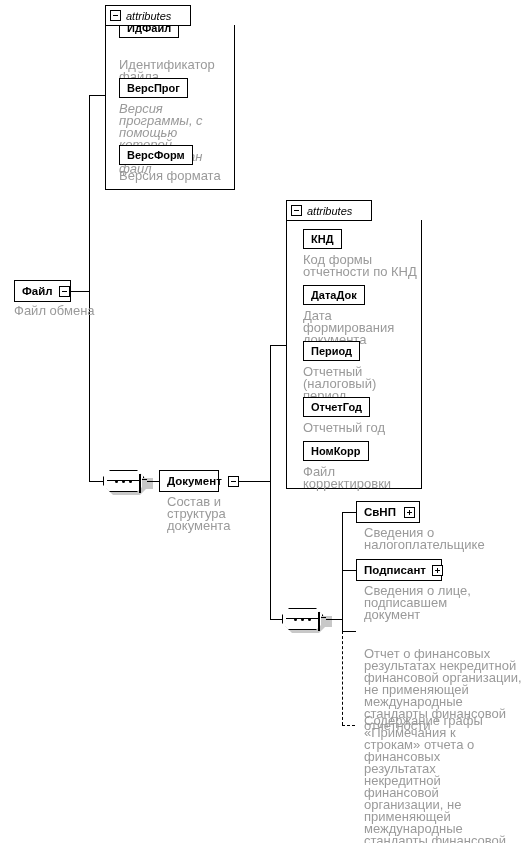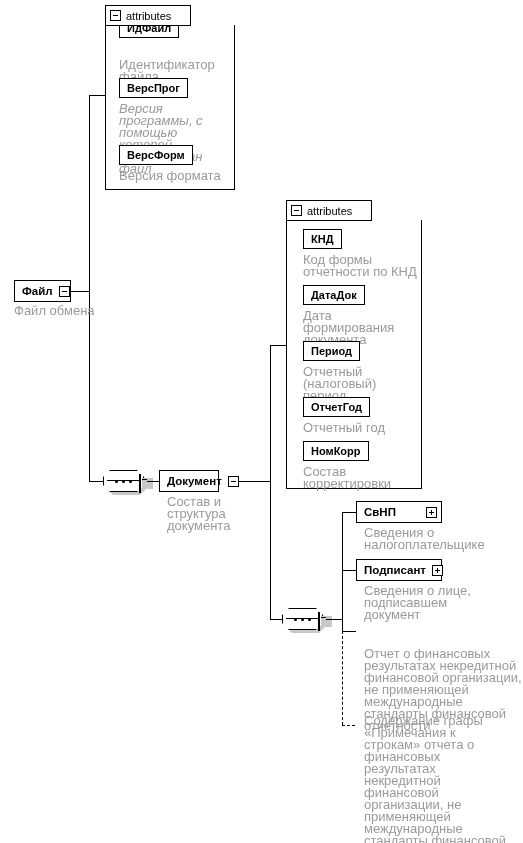--- a/index.html
+++ b/index.html
@@ -67,21 +67,21 @@
   
   .attrpanel{position:absolute;}
   .attrbody{
     position:absolute;left:0;box-sizing:border-box;
     border:1px solid #000;border-top:none;background:#fff;
   }
   .attrtab{
     position:absolute;left:0;top:0;box-sizing:border-box;
     height:21px;border:1px solid #000;background:#fff;
     display:flex;align-items:center;padding:0 7px 0 4px;
-    font-size:11px;color:#000;z-index:3;
+    font-size:11px;font-style:italic;color:#000;z-index:3;
   }
   .attrtab .tgl{margin-left:0;margin-right:5px;}
   .attrmask{position:absolute;height:1px;background:#fff;z-index:2;}
 
   
   .attr{
     position:absolute;box-sizing:border-box;background:#fff;
     border:1px solid #000;height:20px;line-height:18px;
     font-size:11px;font-weight:bold;color:#000;
     padding:0 7px;white-space:nowrap;display:flex;align-items:center;
@@ -213,21 +213,21 @@
     <div class="desc" style="left:17px;top:166px;width:116px;">Отчетный (налоговый) период</div>
 
     <div class="attr" style="left:17px;top:197px;">
       <span>ОтчетГод</span>
     </div>
     <div class="desc" style="left:17px;top:222px;width:116px;">Отчетный год</div>
 
     <div class="attr" style="left:17px;top:241px;">
       <span>НомКорр</span>
     </div>
-    <div class="desc" style="left:17px;top:266px;width:120px;">Состав корректировки</div>
+    <div class="desc" style="left:17px;top:266px;width:120px;">Файл корректировки</div>
   </div>
 
   <div class="seq" style="left:282px;top:608px;">
     <div class="octsh"></div>
     <div class="oct"></div>
     <div class="bar"></div>
     <div class="dots">
         <i></i>
         <i></i>
         <i></i>
@@ -240,21 +240,21 @@
 
   <div class="ln h" style="left:326px;top:619px;width:16px;"></div>
   <div class="ln v" style="left:342px;top:512px;height:119px;"></div>
   <div class="ln h" style="left:342px;top:512px;width:14px;"></div>
   <div class="ln h" style="left:342px;top:570px;width:14px;"></div>
   <div class="ln h" style="left:342px;top:631px;width:14px;"></div>
 
   <div class="dln v" style="left:342px;top:631px;height:94px;"></div>
   <div class="dln h" style="left:342px;top:725px;width:13px;"></div>
 
-  <div class="node" style="left:356px;top:501px;width:86px;">
+  <div class="node" style="left:356px;top:501px;width:64px;">
     <span class="nm">СвНП</span>
     <span class="tgl">
         <i class="hbar"></i>
         <i class="vbar"></i>
       </span>
   </div>
   <div class="desc" style="left:364px;top:527px;width:110px;">Сведения о налогоплательщике</div>
 
   <div class="node" style="left:356px;top:559px;width:86px;">
     <span class="nm">Подписант</span>

